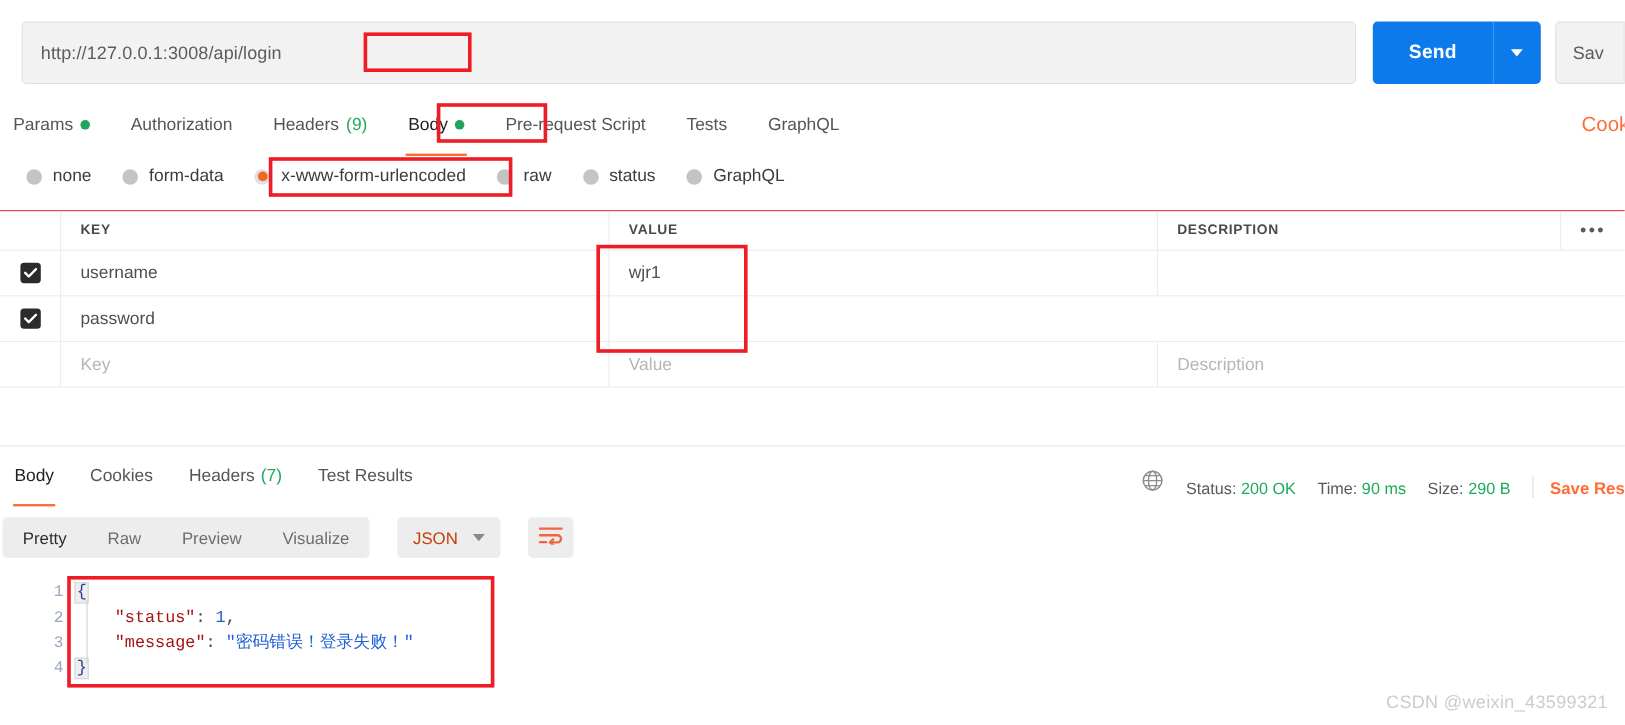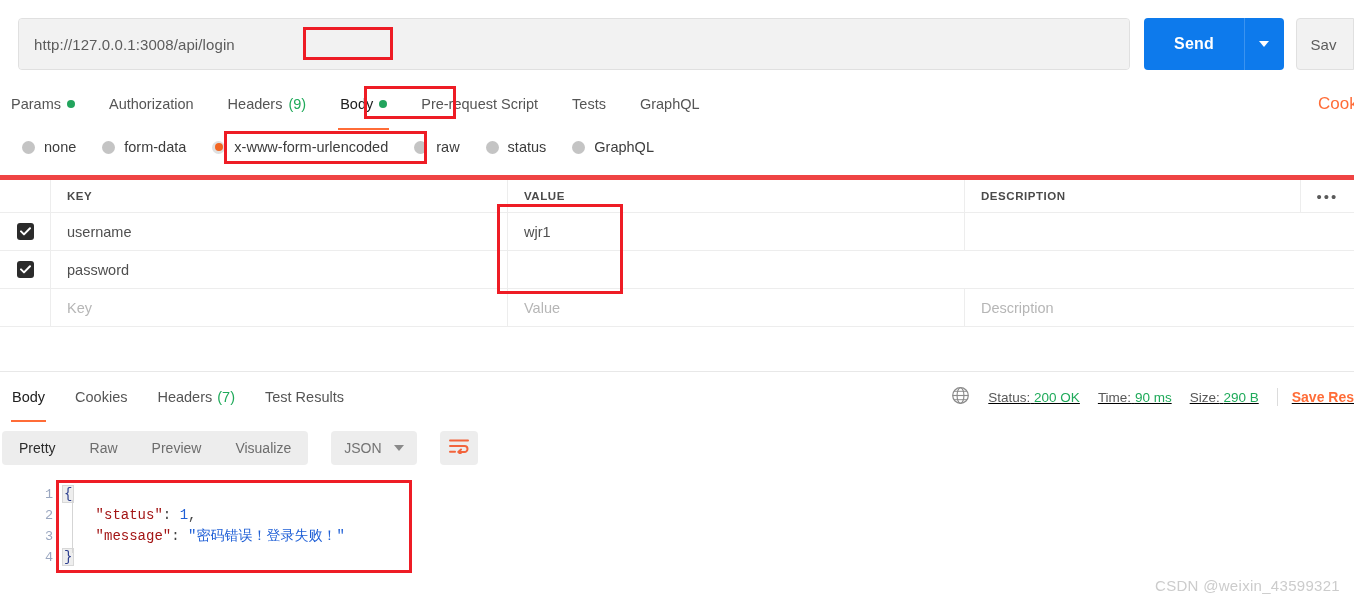--- a/index.html
+++ b/index.html
@@ -158,21 +158,21 @@
     content: "";
     position: absolute; left: 2.5px; top: 2.5px;
     width: 8px; height: 8px; border-radius: 50%;
     background: #f26522;
   }
 
   
   .kv-table {
     position: absolute; left: 0; top: 175px;
     width: 1354px;
-    border-top: 5px solid #ef4444;
+    border-top: 1px solid #ef4444;
   }
   .kv-row {
     display: flex;
     height: 38px;
     border-bottom: 1px solid #ededed;
   }
   .kv-head { height: 33px; }
   .cb-cell {
     width: 51px;
     display: flex; align-items: center; justify-content: center;
@@ -238,21 +238,21 @@
   .resp-tab:first-child { margin-left: 12px; }
   .resp-tab.active { color: #212121; }
   .resp-tab.active::after {
     content: ""; position: absolute;
     left: -1px; right: -1px; bottom: -7px;
     height: 2.5px; background: #ff6c37;
   }
   .resp-meta {
     position: absolute; right: 0; top: 379px;
     height: 36px;
-    display: flex; align-items: center; gap: 0px; text-decoration: underline;
+    display: flex; align-items: flex-end; gap: 0px;
   }
   .globe { margin-right: 18px; display: block; }
   .meta-item {
     font-size: 13.5px; color: #585858;
     margin-right: 18px; white-space: nowrap;
   }
   .meta-val { color: #1faa5a; }
   .meta-sep {
     width: 1px; height: 18px; background: #dcdcdc;
     margin-right: 14px;
@@ -274,21 +274,21 @@
   .fmt-item {
     padding: 0 17px; font-size: 14px; color: #6d6d6d;
     display: flex; align-items: center; height: 100%;
   }
   .fmt-item.active { color: #2c2c2c; }
   .fmt-json {
     height: 34px; background: #ededed; border-radius: 4px;
     display: flex; align-items: center; gap: 12px;
     padding: 0 13px;
   }
-  .fmt-json span { font-size: 14px; color: #737373; }
+  .fmt-json span { font-size: 14px; color: #c2410c; }
   .wrap-btn {
     height: 34px; width: 38px;
     background: #ededed; border-radius: 4px;
     display: flex; align-items: center; justify-content: center;
   }
 
   
   .code-area {
     position: absolute; left: 0; top: 480px;
     width: 1354px; height: 100px;

